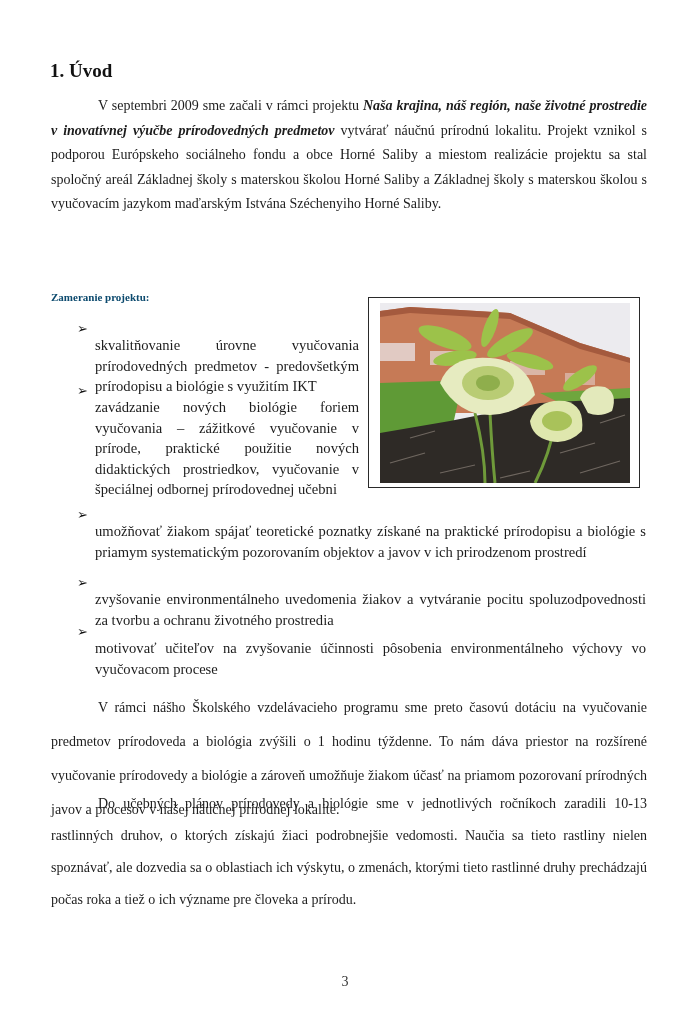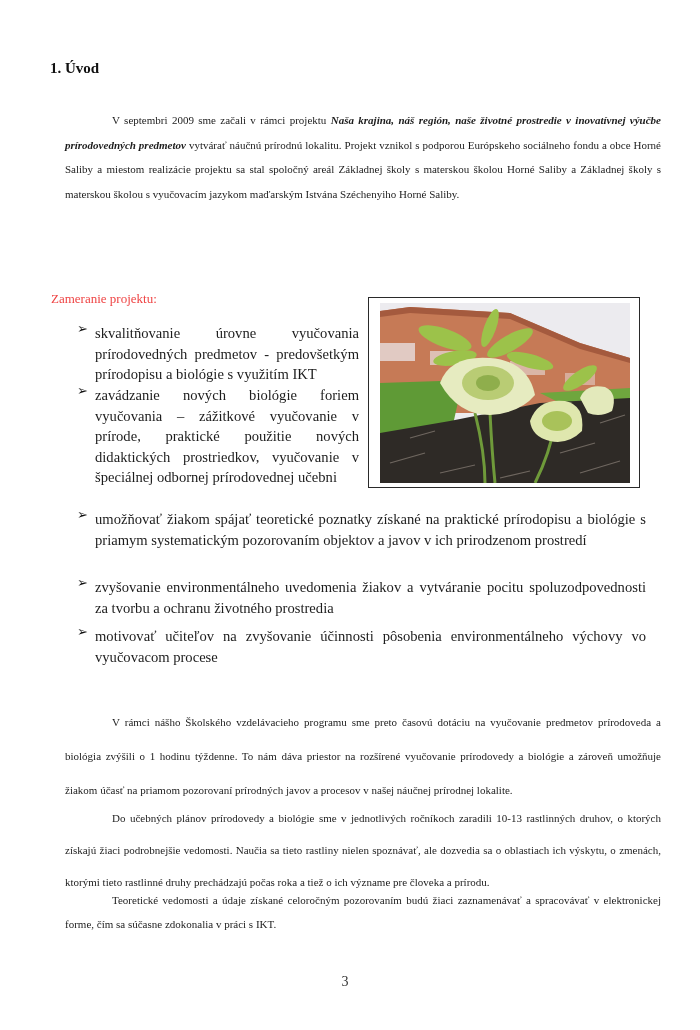--- a/index.html
+++ b/index.html
@@ -2,45 +2,45 @@
 <html><head>
 <meta charset="utf-8">
 <style>
   html, body { margin: 0; padding: 0; }
   body {
     width: 700px; height: 1030px; background: #ffffff; position: relative;
     overflow: hidden; font-family: "Liberation Serif", serif; color: #1c1c1c;
   }
   .page { position: absolute; left: 0; top: 0; width: 700px; height: 1030px; }
   .h1 {
-    position: absolute; left: 50px; top: 60px; font-size: 15px; font-weight: bold;
+    position: absolute; left: 50px; top: 60px; font-size: 19px; font-weight: bold;
     color: #111;
   }
   .para {
-    position: absolute; left: 51px; width: 596px; font-size: 11px; line-height: 24.5px;
-    text-align: justify; margin: 14px;
+    position: absolute; left: 51px; width: 596px; font-size: 14px; line-height: 24.5px;
+    text-align: justify; margin: 0;
   }
   .para .indent { display: inline-block; width: 47px; }
   .para b i, .para i b { font-weight: bold; font-style: italic; }
   .p1 { top: 94px; }
   .p2 { top: 691px; line-height: 34px; }
   .p3 { top: 788px; line-height: 32px; }
   .p4 { top: 874px; line-height: 24px; }
   .section-label {
-    position: absolute; left: 51px; top: 291px; font-size: 13px; font-weight: normal; color: #ef4444;
+    position: absolute; left: 51px; top: 291px; font-size: 11px; font-weight: bold; color: #0c4a6e;
   }
   .bullets { position: absolute; left: 0; top: 0; width: 700px; }
   .bullet {
     position: absolute; left: 77px; font-size: 14.6px; line-height: 20.5px; text-align: justify;
   }
   .bullet .arrow {
     position: absolute; left: 0; top: 0; font-family: "DejaVu Sans", sans-serif; font-size: 13px;
     color: #111;
   }
-  .bullet .txt { position: absolute; left: 18px; top: 4px; text-align: justify; text-align-last: left; }
+  .bullet .txt { position: absolute; left: 18px; top: 16px; text-align: justify; text-align-last: left; }
   .narrow .txt { width: 264px; }
   .wide .txt { width: 551px; }
   .photo-frame {
     position: absolute; left: 368px; top: 297px; width: 272px; height: 191px;
     border: 1.5px solid #2a2a2a; background: #fff; box-sizing: border-box;
   }
   .photo {
     position: absolute; left: 11px; top: 5px; width: 250px; height: 180px; overflow: hidden;
     background: #e8e6ea;
   }
@@ -131,16 +131,15 @@
         <path d="M150 118 Q158 95 185 98 Q205 102 202 128 Q188 142 170 138 Q152 134 150 118 Z" fill="#dfe7ae"></path>
         <ellipse cx="177" cy="118" rx="15" ry="10" fill="#a9c25a"></ellipse>
 
         <path d="M200 95 Q206 80 225 84 Q238 90 232 108 Q220 115 208 110 Z" fill="#e3e9bb"></path>
       </svg>
     </div>
   </div>
 
   <p class="para p2"><span class="indent"></span><span>V rámci nášho  Školského vzdelávacieho programu sme preto časovú dotáciu na vyučovanie predmetov prírodoveda a biológia zvýšili o 1 hodinu týždenne. To nám dáva priestor na rozšírené vyučovanie prírodovedy a biológie a zároveň umožňuje žiakom účasť na priamom pozorovaní prírodných javov a procesov v našej náučnej prírodnej lokalite.</span></p>
   <p class="para p3"><span class="indent"></span><span>Do učebných plánov prírodovedy a biológie sme v jednotlivých ročníkoch zaradili 10-13 rastlinných druhov, o ktorých získajú žiaci podrobnejšie vedomosti. Naučia sa tieto rastliny nielen spoznávať, ale dozvedia sa o oblastiach  ich výskytu, o zmenách, ktorými tieto rastlinné druhy prechádzajú počas roka a tiež o ich  význame pre človeka a prírodu.</span></p>
-  <p class="para p4"><span class="indent"></span><span>Teoretické vedomosti a údaje získané celoročným pozorovaním budú žiaci zaznamenávať a spracovávať v elektronickej forme, čím sa súčasne zdokonalia v práci s IKT.</span></p>
 
   <div class="page-number">3</div>
 </div>
 
 </body></html>

